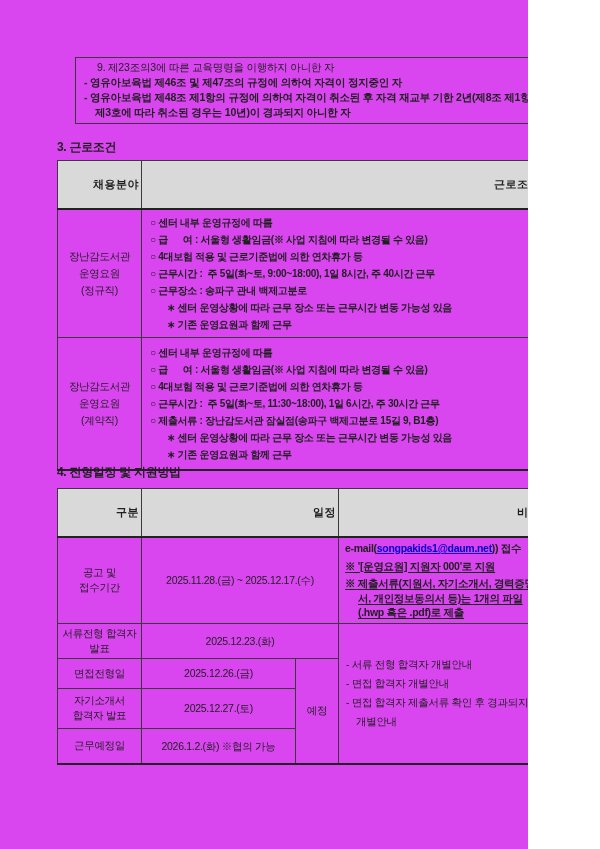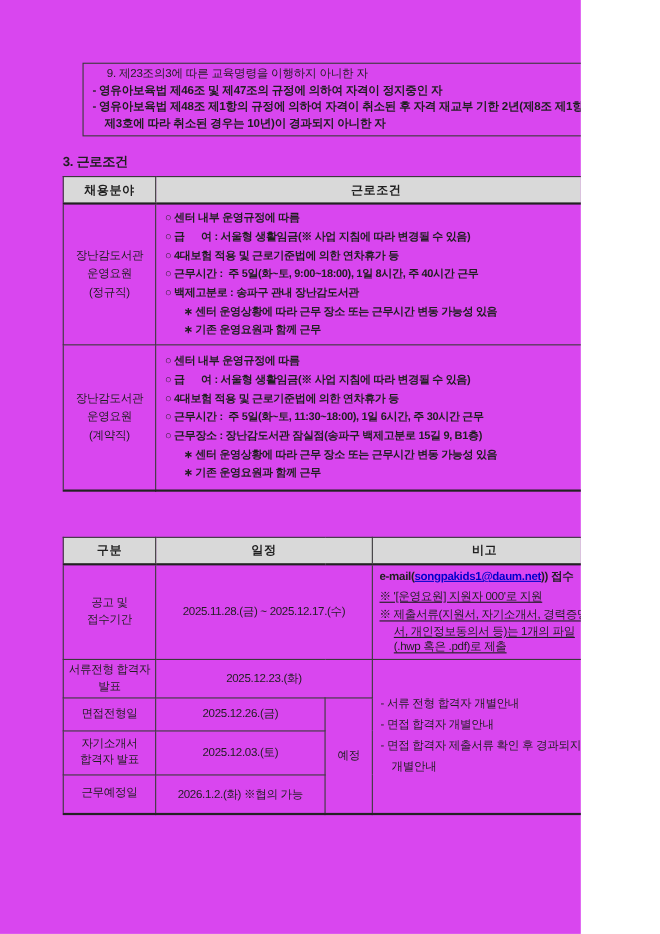--- a/index.html
+++ b/index.html
@@ -21,22 +21,22 @@
   .sec-heading {
     position:absolute; left:57px; font-size:12px; font-weight:bold; letter-spacing:-0.3px;
   }
   .h3 { top:139px; }
   .h4 { top:464px; }
 
   
   table { border-collapse:collapse; table-layout:fixed; }
   th, td { border:1px solid #3a3a3a; box-sizing:border-box; }
   th {
-    background:#d9d9d9; font-weight:bold; font-size:11px; text-align:center;
-    letter-spacing:0.5px; padding:4px 2px; border-bottom:2px solid #222;
+    background:#d9d9d9; font-weight:bold; font-size:11px; text-align:right;
+    letter-spacing:0.5px; padding:16px 2px; border-bottom:2px solid #222;
   }
   table { border-top:1px solid #222; border-bottom:2px solid #222; }
 
   
   .t3 { position:absolute; left:57px; top:160px; width:485px; }
   .t3 .pos-cell {
     width:84px; text-align:center; vertical-align:middle;
     font-size:10.5px; line-height:17px; white-space:pre-line; letter-spacing:-0.3px;
   }
   .t3 .cond-cell { padding:4px 6px 4px 8px; vertical-align:middle; }
@@ -52,21 +52,21 @@
   .t4 .label-cell {
     text-align:center; vertical-align:middle; line-height:15px; white-space:pre-line;
   }
   .t4 .sched-cell { text-align:center; vertical-align:middle; line-height:14px; }
   .t4 .status-cell { text-align:center; vertical-align:middle; }
   .t4 .note-cell-1 { vertical-align:middle; padding:3px 4px 3px 6px; line-height:14.5px; }
   .note-email-line { font-weight:bold; white-space:nowrap; }
   .email-link { color:#0000cc; text-decoration:underline; cursor:pointer; }
   .note-u {
     text-decoration:underline; text-underline-offset:2px;
-    padding-left:13px; text-indent:-13px; margin-top:3px;
+    padding-left:13px; text-indent:-13px; margin-top:3px;font-weight:bold;
   }
   .t4 .note-cell-2 { vertical-align:middle; padding:4px 4px 4px 7px; line-height:19px; font-size:10.5px; }
   .n2 { padding-left:10px; text-indent:-10px; }
 
   .r1 td { height:72px; }
   .r2 td { height:35px; }
   .r3 td { height:30px; }
   .r4 td { height:40px; }
   .r5 td { height:36px; }
   .t3 .row-a td { height:126px; }
@@ -98,42 +98,43 @@
     </tr>
     <tr class="row-a">
       <td class="pos-cell">장난감도서관
 운영요원
 (정규직)</td>
       <td class="cond-cell">
         <div class="cond">○ 센터 내부 운영규정에 따름</div>
         <div class="cond">○ 급      여 : 서울형 생활임금(※ 사업 지침에 따라 변경될 수 있음)</div>
         <div class="cond">○ 4대보험 적용 및 근로기준법에 의한 연차휴가 등</div>
         <div class="cond">○ 근무시간 :  주 5일(화~토, 9:00~18:00), 1일 8시간, 주 40시간 근무</div>
-        <div class="cond">○ 백제고분로 : 송파구 관내 장난감도서관</div>
+        <div class="cond">○ 근무장소 : 송파구 관내 백제고분로</div>
         <div class="cond sub">∗ 센터 운영상황에 따라 근무 장소 또는 근무시간 변동 가능성 있음</div>
         <div class="cond sub">∗ 기존 운영요원과 함께 근무</div>
       </td>
     </tr>
     <tr class="row-b">
       <td class="pos-cell">장난감도서관
 운영요원
 (계약직)</td>
       <td class="cond-cell">
         <div class="cond">○ 센터 내부 운영규정에 따름</div>
         <div class="cond">○ 급      여 : 서울형 생활임금(※ 사업 지침에 따라 변경될 수 있음)</div>
         <div class="cond">○ 4대보험 적용 및 근로기준법에 의한 연차휴가 등</div>
         <div class="cond">○ 근무시간 :  주 5일(화~토, 11:30~18:00), 1일 6시간, 주 30시간 근무</div>
-        <div class="cond">○ 근무장소 : 장난감도서관 잠실점(송파구 백제고분로 15길 9, B1층)</div>
+        <div class="cond">○ 제출서류 : 장난감도서관 잠실점(송파구 백제고분로 15길 9, B1층)</div>
         <div class="cond sub">∗ 센터 운영상황에 따라 근무 장소 또는 근무시간 변동 가능성 있음</div>
         <div class="cond sub">∗ 기존 운영요원과 함께 근무</div>
       </td>
     </tr>
   </tbody>
     </table>
 
+  <div class="sec-heading h4">4. 전형일정 및 지원방법</div>
 
   <table class="t4">
     <colgroup>
       <col style="width:84px">
         <col style="width:154px">
         <col style="width:43px">
         <col style="width:204px">
     </colgroup>
     <tbody>
         <tr>
@@ -168,21 +169,21 @@
 
     <tr class="r3">
       <td class="label-cell">면접전형일</td>
       <td class="sched-cell">2025.12.26.(금)</td>
       <td class="status-cell" rowspan="3">예정</td>
     </tr>
 
     <tr class="r4">
       <td class="label-cell">자기소개서
 합격자 발표</td>
-      <td class="sched-cell">2025.12.03.(토)</td>
+      <td class="sched-cell">2025.12.27.(토)</td>
     </tr>
 
     <tr class="r5">
       <td class="label-cell">근무예정일</td>
       <td class="sched-cell">2026.1.2.(화) ※협의 가능</td>
     </tr>
   </tbody>
     </table>
 
 </div>

